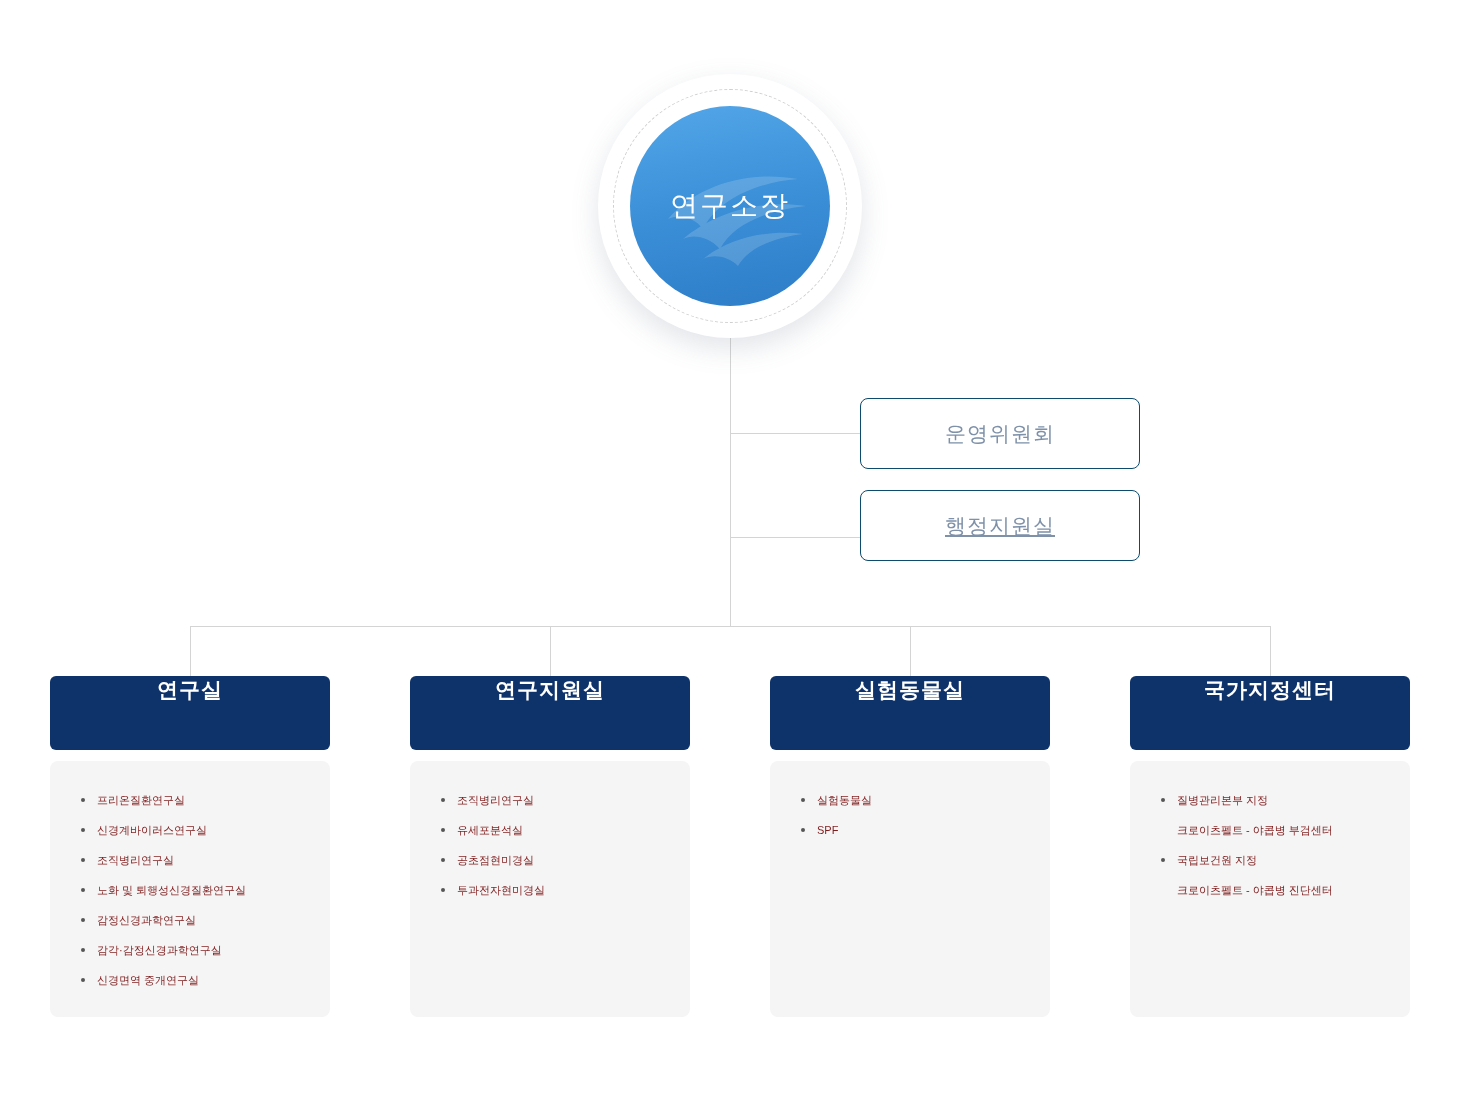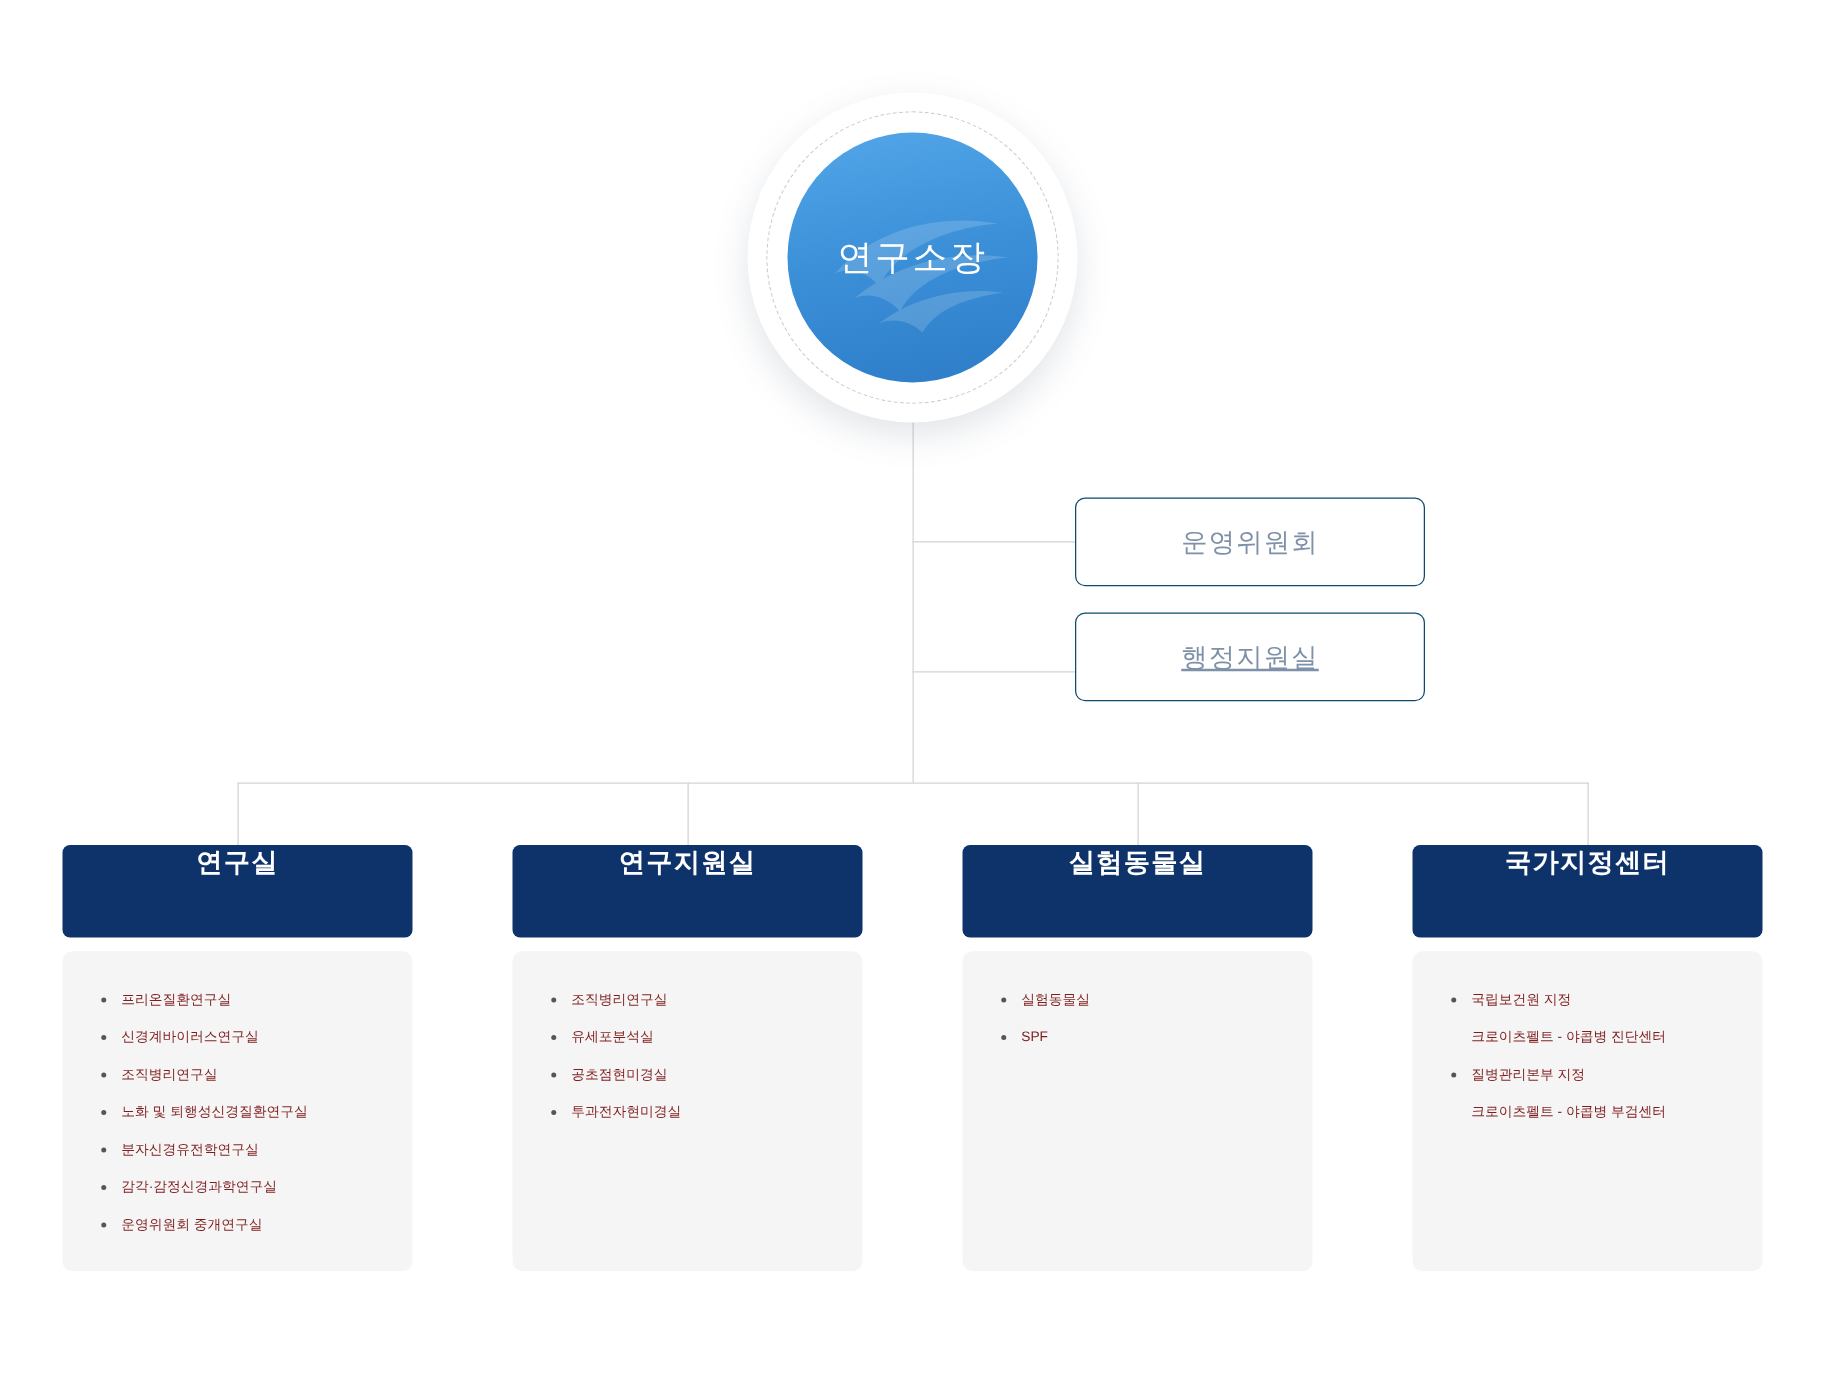--- a/index.html
+++ b/index.html
@@ -111,23 +111,23 @@
 
   <div class="dept-header col-0">
     <span>연구실</span>
   </div>
   <div class="dept-panel col-0">
     <ul>
       <li>프리온질환연구실</li>
       <li>신경계바이러스연구실</li>
       <li>조직병리연구실</li>
       <li>노화 및 퇴행성신경질환연구실</li>
-      <li>분자신경유전학연구실</li>
+      <li>감정신경과학연구실</li>
       <li>감각·감정신경과학연구실</li>
-      <li>운영위원회 중개연구실</li>
+      <li>신경면역 중개연구실</li>
     </ul>
   </div>
 
   <div class="dept-header col-1">
     <span>연구지원실</span>
   </div>
   <div class="dept-panel col-1">
     <ul>
       <li>조직병리연구실</li>
       <li>유세포분석실</li>
@@ -145,23 +145,23 @@
       <li>SPF</li>
     </ul>
   </div>
 
   <div class="dept-header col-3">
     <span>국가지정센터</span>
   </div>
   <div class="dept-panel col-3">
     <ul>
       <li>
+        <span>질병관리본부 지정</span>
+        <div class="item-sub">크로이츠펠트 - 야콥병 부검센터</div>
+      </li>
+      <li>
         <span>국립보건원 지정</span>
         <div class="item-sub">크로이츠펠트 - 야콥병 진단센터</div>
-      </li>
-      <li>
-        <span>질병관리본부 지정</span>
-        <div class="item-sub">크로이츠펠트 - 야콥병 부검센터</div>
       </li>
     </ul>
   </div>
 
 </div>
 
 </body></html>

